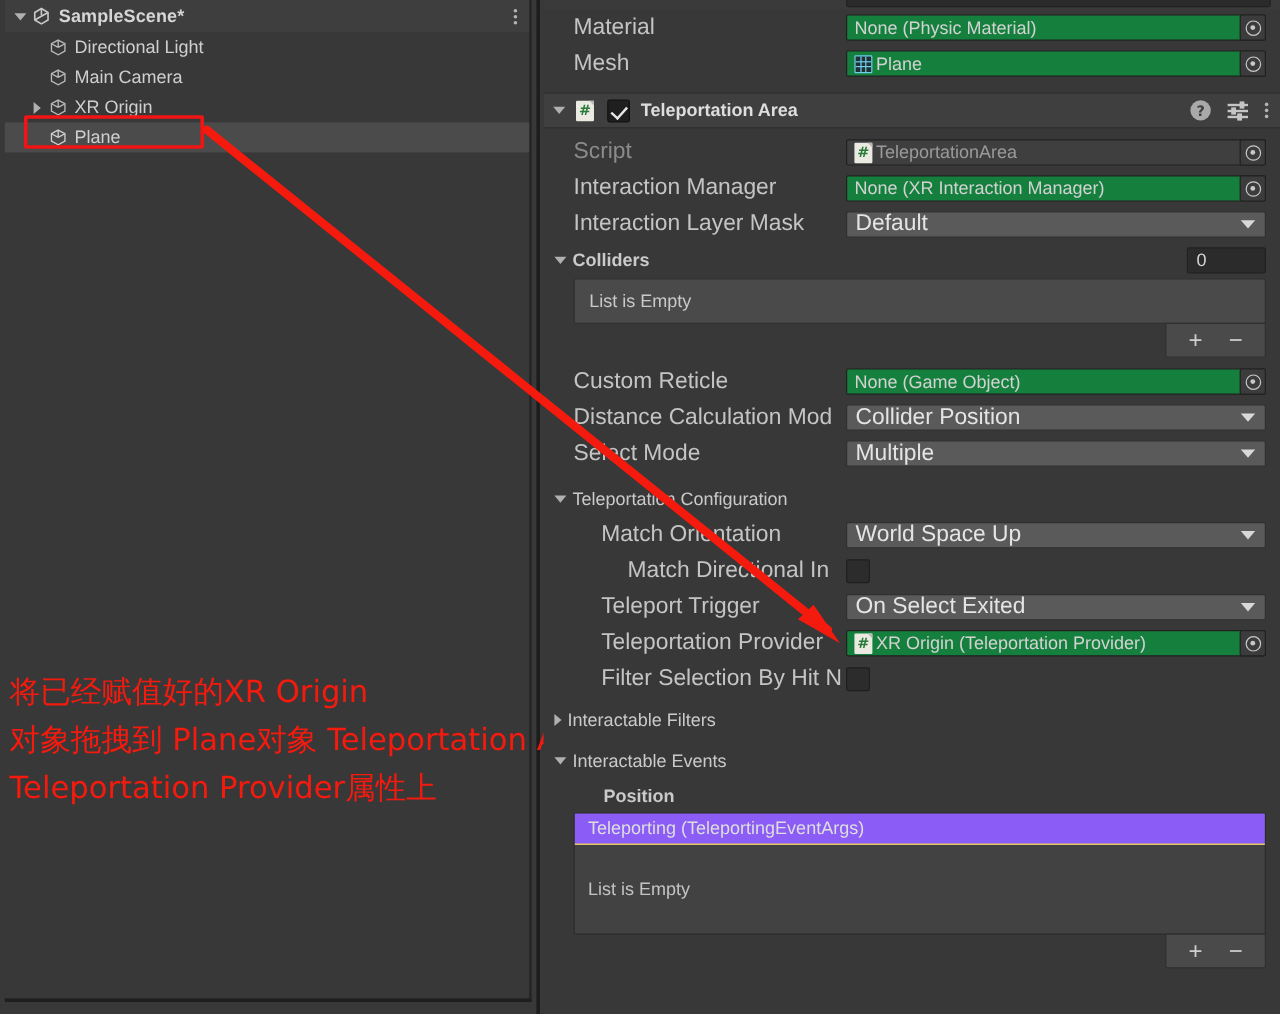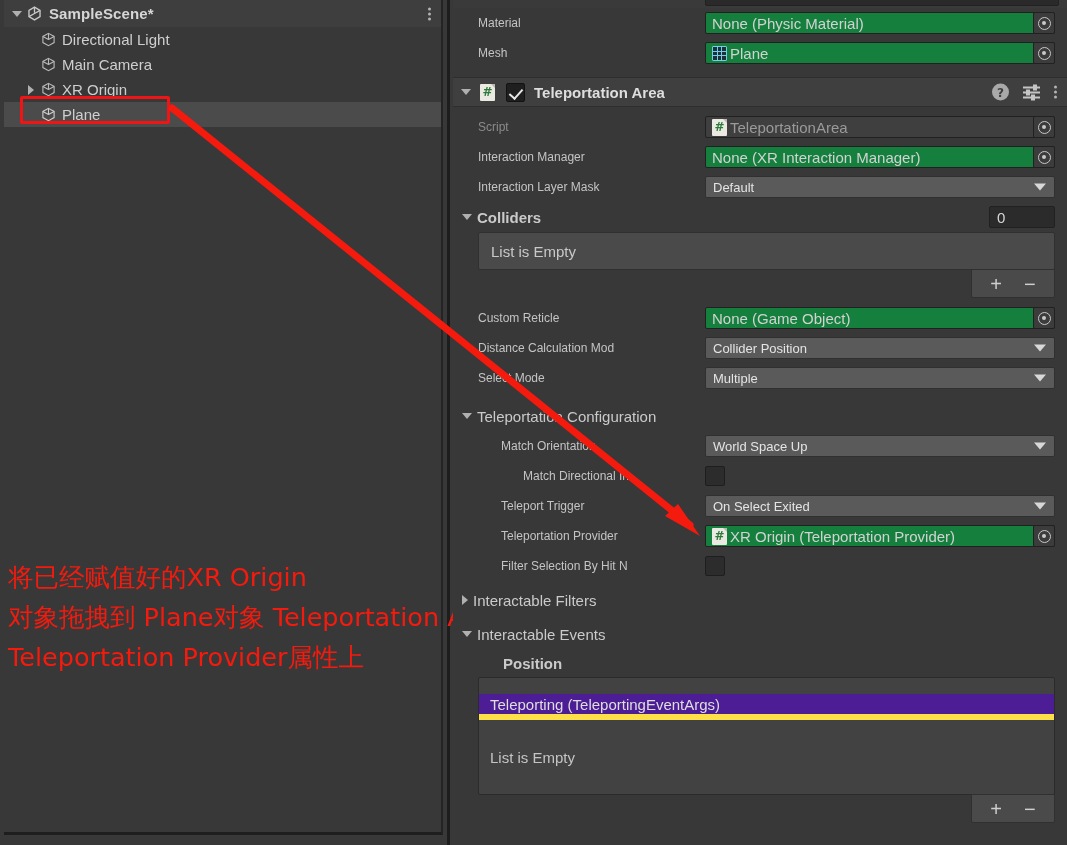--- a/index.html
+++ b/index.html
@@ -82,21 +82,21 @@
   .insp-top-cut { height: 8px; background: #3a3a3a; position: relative; }
   .insp-top-cut .cutfield {
     position: absolute; left: 252px; right: 8px; top: -12px; height: 18px;
     background: #2a2a2a; border: 1px solid #212121; border-radius: 2px;
   }
 
   .row {
     height: 30px; display: flex; align-items: center; position: relative;
   }
   .label {
-    font-size: 12px; color: #c4c4c4;
+    font-size: 19px; color: #c4c4c4;
     padding-left: 25px; width: 252px; flex: none;
     overflow: hidden; white-space: nowrap;
   }
   .label.dim { color: #8b8b8b; }
   .label.ind1 { padding-left: 48px; }
   .label.ind2 { padding-left: 70px; }
   .field { flex: 1; margin-right: 12px; position: relative; height: 22px; }
 
   
   .objfield {
@@ -115,21 +115,21 @@
     width: 13px; height: 13px; border-radius: 50%;
     border: 1.6px solid #c9c9c9; display: flex; align-items: center; justify-content: center;
   }
   .objpick .ring b { width: 4px; height: 4px; border-radius: 50%; background: #c9c9c9; display: block; }
 
   
   .dropdown {
     position: absolute; inset: 0;
     background: #5a5a5a; border: 1px solid #303030; border-radius: 2px;
     display: flex; align-items: center; padding-left: 7px;
-    font-size: 13px; color: #e4e4e4; white-space: nowrap;
+    font-size: 19px; color: #e4e4e4; white-space: nowrap;
   }
   .dropdown .caret {
     position: absolute; right: 8px; top: 50%; transform: translateY(-50%);
     width: 0; height: 0;
     border-left: 6px solid transparent; border-right: 6px solid transparent;
     border-top: 7px solid #d8d8d8;
   }
 
   .checkbox {
     width: 20px; height: 20px; background: #2c2c2c;
@@ -226,23 +226,23 @@
     position: absolute; right: 12px; top: 4px; width: 66px; height: 22px;
     background: #2b2b2b; border: 1px solid #212121; border-radius: 2px;
     font-size: 15px; color: #d6d6d6; display: flex; align-items: center; padding-left: 7px;
   }
 
   .eventbox {
     margin: 0 12px 0 25px;
     border: 1px solid #2b2b2b; border-radius: 2px; background: #424242;
   }
   .eventbox .ehdr {
-    height: 26px; background: #4c1d95; border-bottom: 6px solid #fde047;
+    height: 26px; background: #8b5cf6; border-bottom: 1px solid #fde047;
     display: flex; align-items: center; padding-left: 11px;
-    font-size: 15px; color: #dedede; margin-top: 16px;
+    font-size: 15px; color: #dedede;
   }
   .eventbox .ebody {
     height: 74px; display: flex; align-items: center; padding-left: 11px;
     font-size: 15px; color: #c4c4c4;
   }
 
   
   #arrow-overlay {
     position: absolute; left: 0; top: 0; width: 1067px; height: 845px;
     pointer-events: none;

